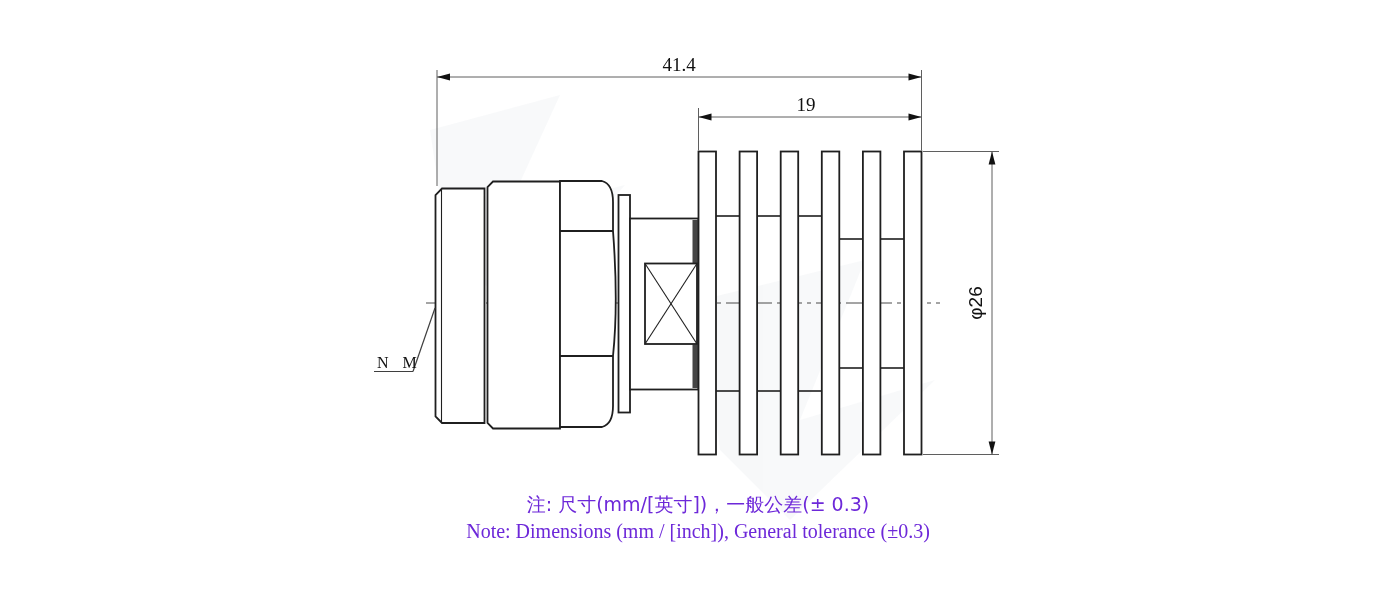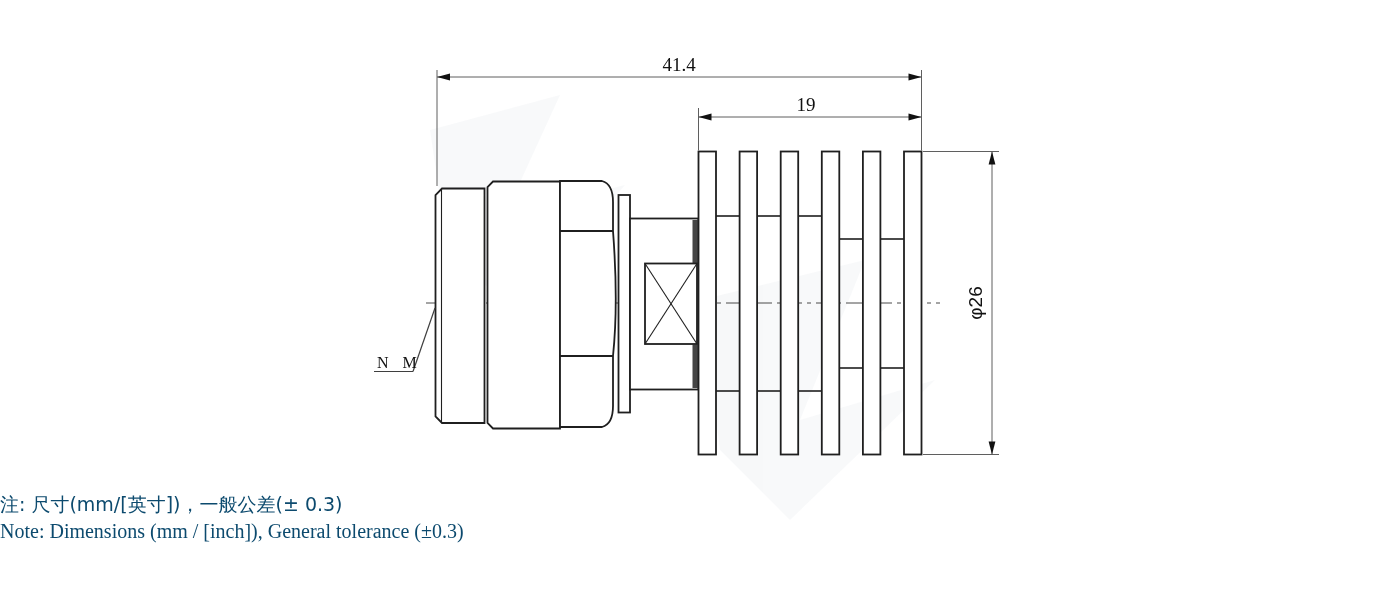--- a/index.html
+++ b/index.html
@@ -18,21 +18,21 @@
   .dim-line{stroke:#5f5f5f;stroke-width:1;fill:none;}
   .leader-line{stroke:#3f3f3f;stroke-width:1.2;fill:none;}
   .arrow{fill:#111111;stroke:none;}
   .centerline{stroke:#4a4a4a;stroke-width:1;stroke-dasharray:16 5 4 5;fill:none;}
 
   
   .t-serif{font-family:"Liberation Serif","DejaVu Serif",serif;font-size:19px;fill:#111111;}
   .t-serif-sm{font-family:"Liberation Serif","DejaVu Serif",serif;font-size:16px;fill:#111111;letter-spacing:5px;}
   .t-sans{font-family:"Liberation Sans","DejaVu Sans",sans-serif;font-size:19px;fill:#111111;}
 
-  .notes{position:absolute;top:491px;left:0;right:0;text-align:left;color:#0c4a6e;}
+  .notes{position:absolute;top:491px;left:0;right:0;text-align:center;color:#6d28d9;}
   .note-zh{font-size:19px;line-height:27px;font-family:"DejaVu Sans","Liberation Sans",sans-serif;}
   .note-en{font-size:20px;line-height:27px;font-family:Liberation Serif, serif;}
 
   .watermark{opacity:0.55;}
 </style>
 </head>
 <body>
 
 <div class="page">
 

